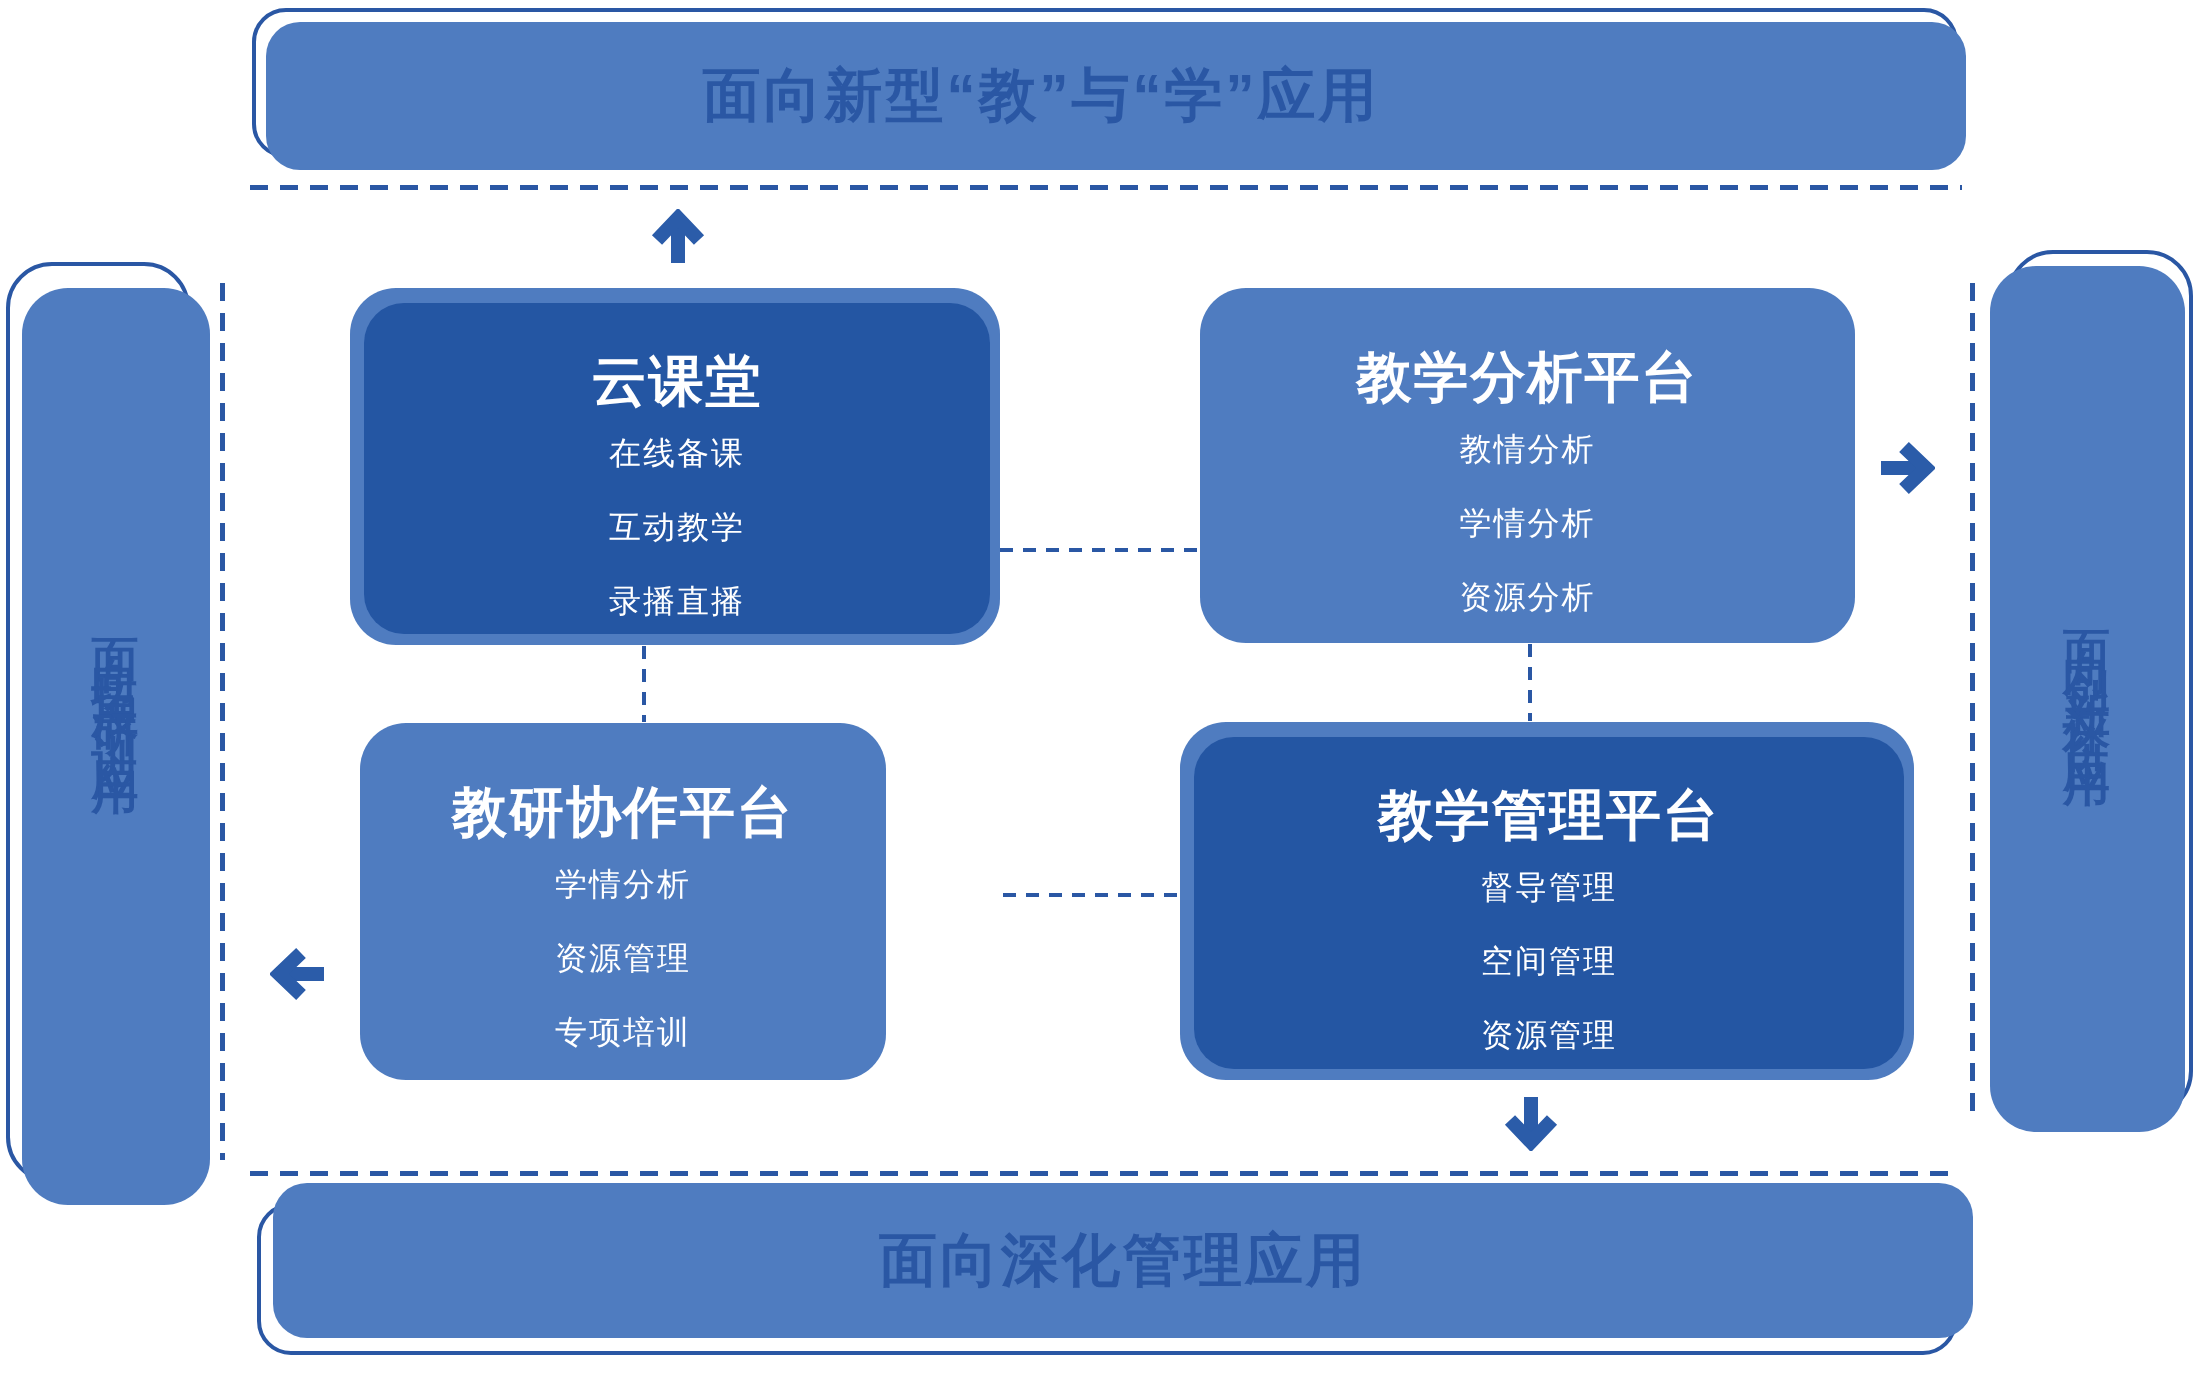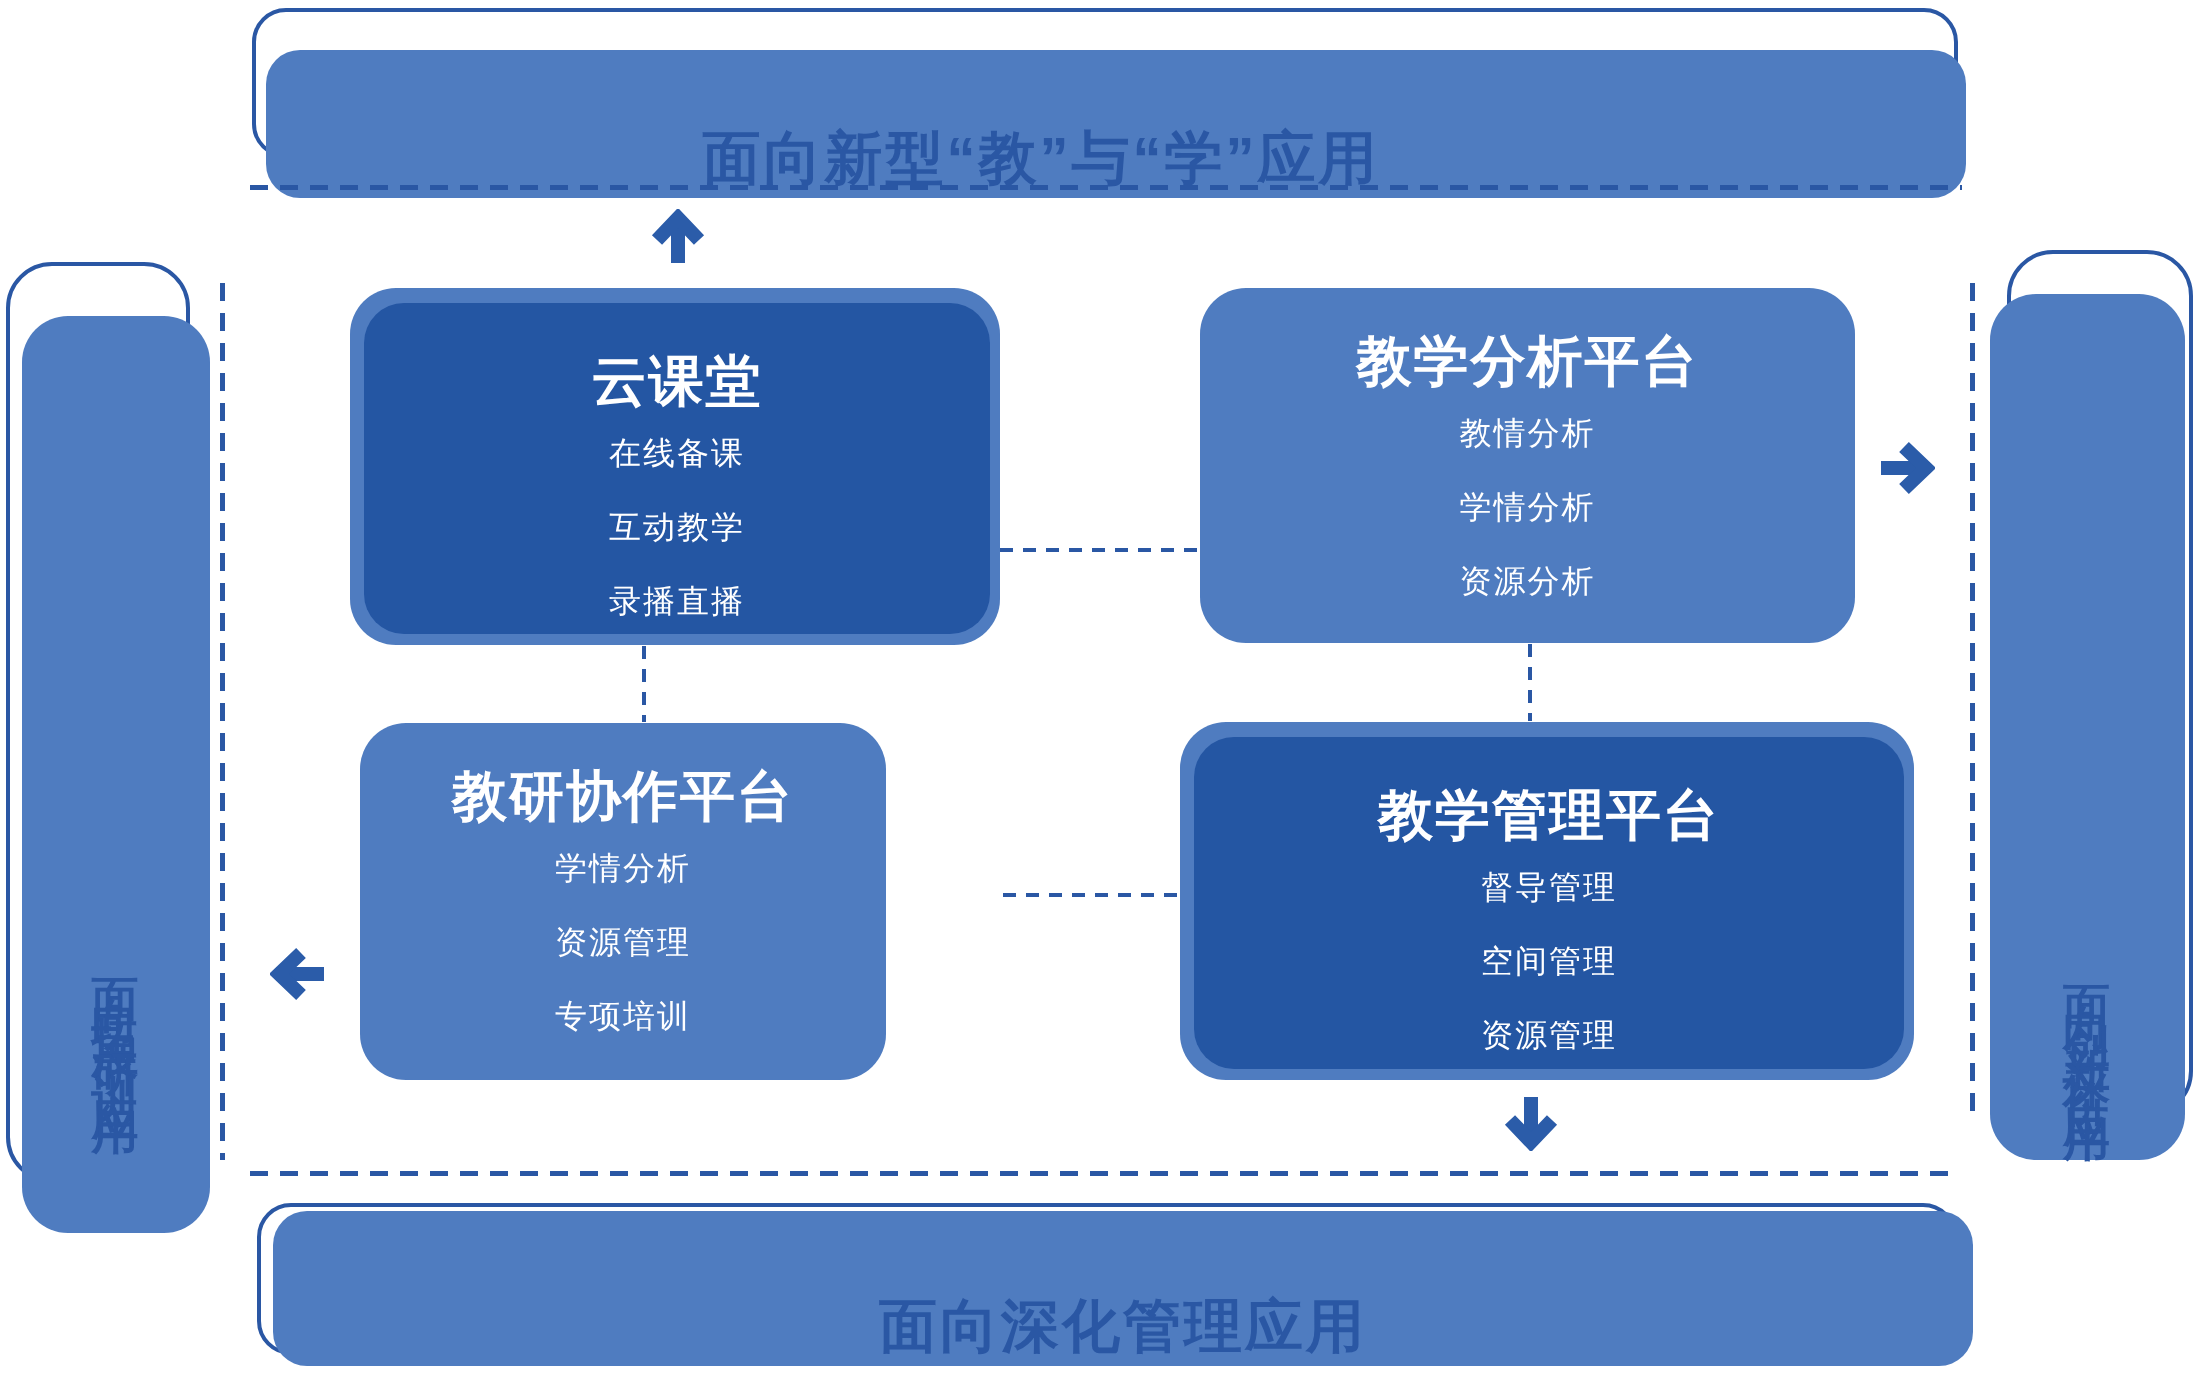--- a/index.html
+++ b/index.html
@@ -16,21 +16,21 @@
     font-family:"Liberation Sans","DejaVu Sans",sans-serif;
   }
   .abs{position:absolute;}
 
   
   .banner-outline{
     position:absolute;border:4px solid var(--ink);background:#ffffff;
   }
   .banner-fill{
     position:absolute;background:var(--fill);
-    display:flex;align-items:flex-end;justify-content:center;margin-top:28px;
+    display:flex;align-items:center;justify-content:center;
   }
   .banner-h .banner-outline,.banner-h .banner-fill{border-radius:34px;}
   .banner-v .banner-outline,.banner-v .banner-fill{border-radius:46px;}
   .banner-label{
     color:var(--ink);font-weight:700;font-size:58px;letter-spacing:3px;
     white-space:nowrap;
   }
   .banner-v .banner-label{
     writing-mode:vertical-rl;text-orientation:upright;
     font-size:47px;letter-spacing:19px;
@@ -44,21 +44,21 @@
   .conn-h{position:absolute;height:4px;
     background:repeating-linear-gradient(90deg,var(--ink) 0 13px,transparent 13px 23px);}
   .conn-v{position:absolute;width:4px;
     background:repeating-linear-gradient(180deg,var(--ink) 0 13px,transparent 13px 23px);}
 
   
   .card{position:absolute;background:var(--fill);border-radius:46px;}
   .card-inner{
     position:absolute;inset:0;border-radius:46px;
     display:flex;flex-direction:column;align-items:center;
-    padding-top:38px;color:var(--white);
+    padding-top:54px;color:var(--white);
   }
   .card.dual .card-inner{
     left:14px;top:15px;right:10px;bottom:11px;
     background:var(--dark);border-radius:40px;padding-top:43px;
   }
   .card-title{font-size:55px;font-weight:700;line-height:70px;letter-spacing:2px;}
   .card-item{font-size:32px;font-weight:400;line-height:74px;letter-spacing:2px;}
   .card-item:first-of-type{margin-top:6px;}
 
   

